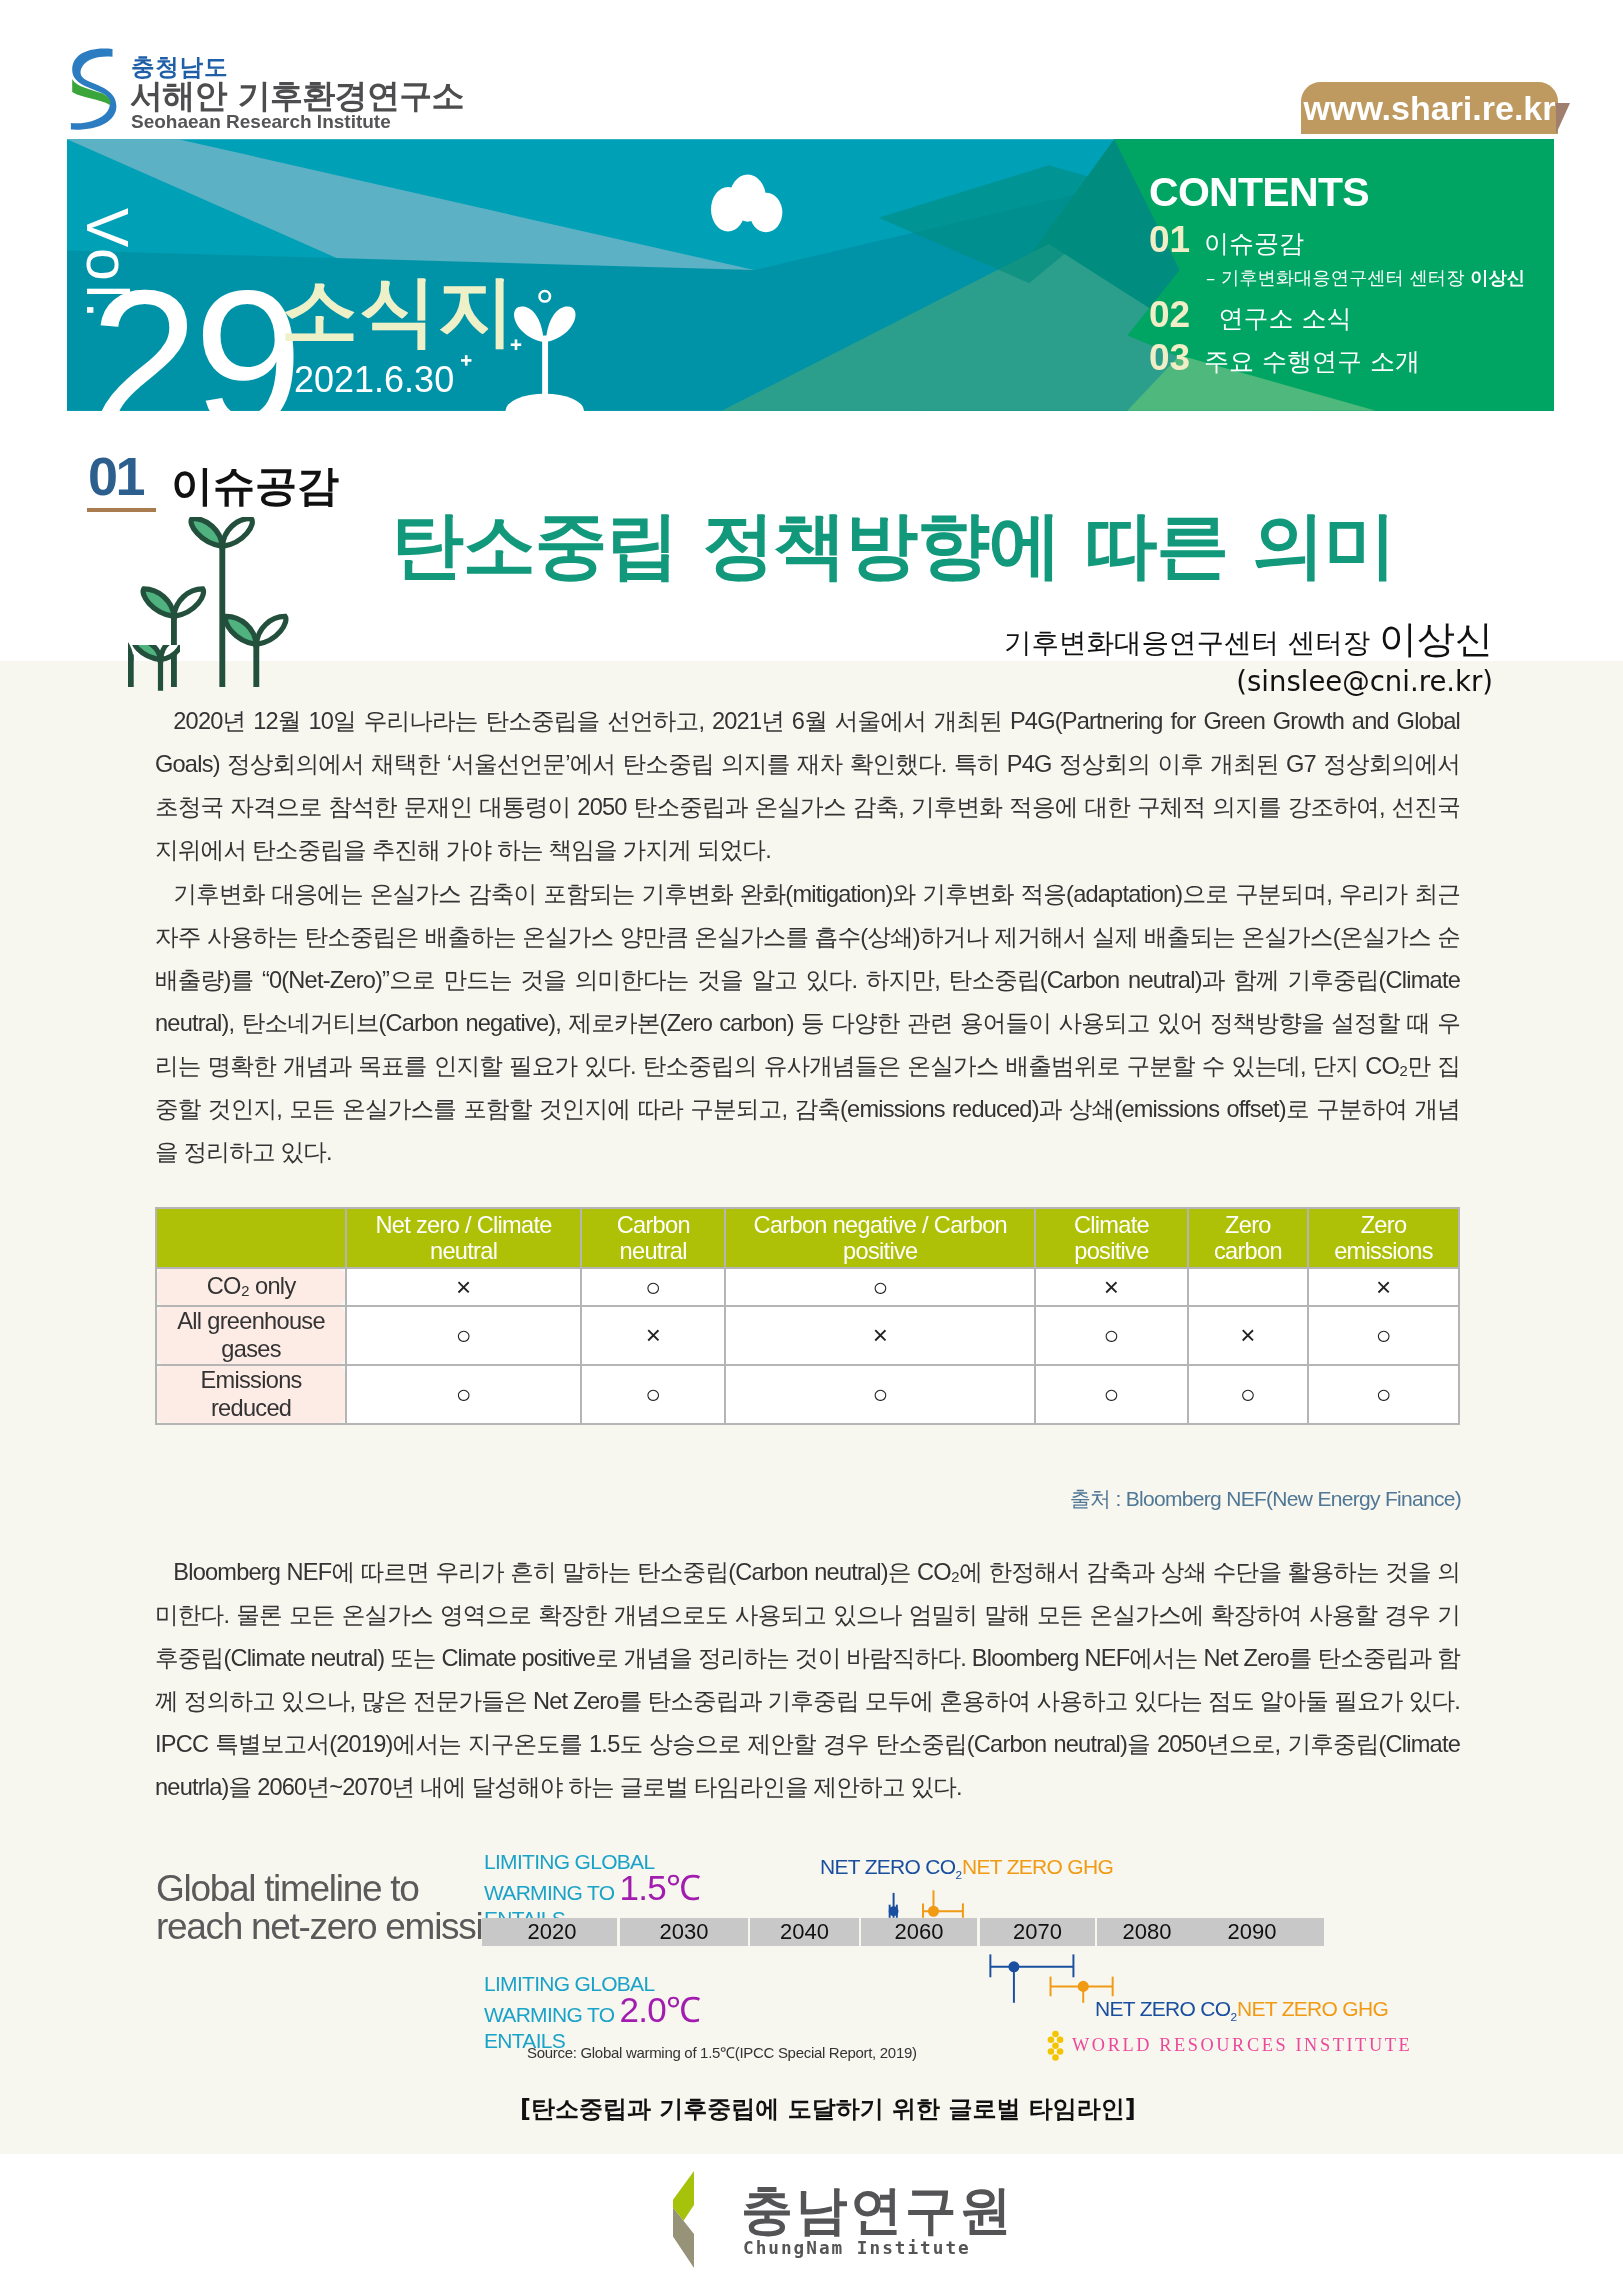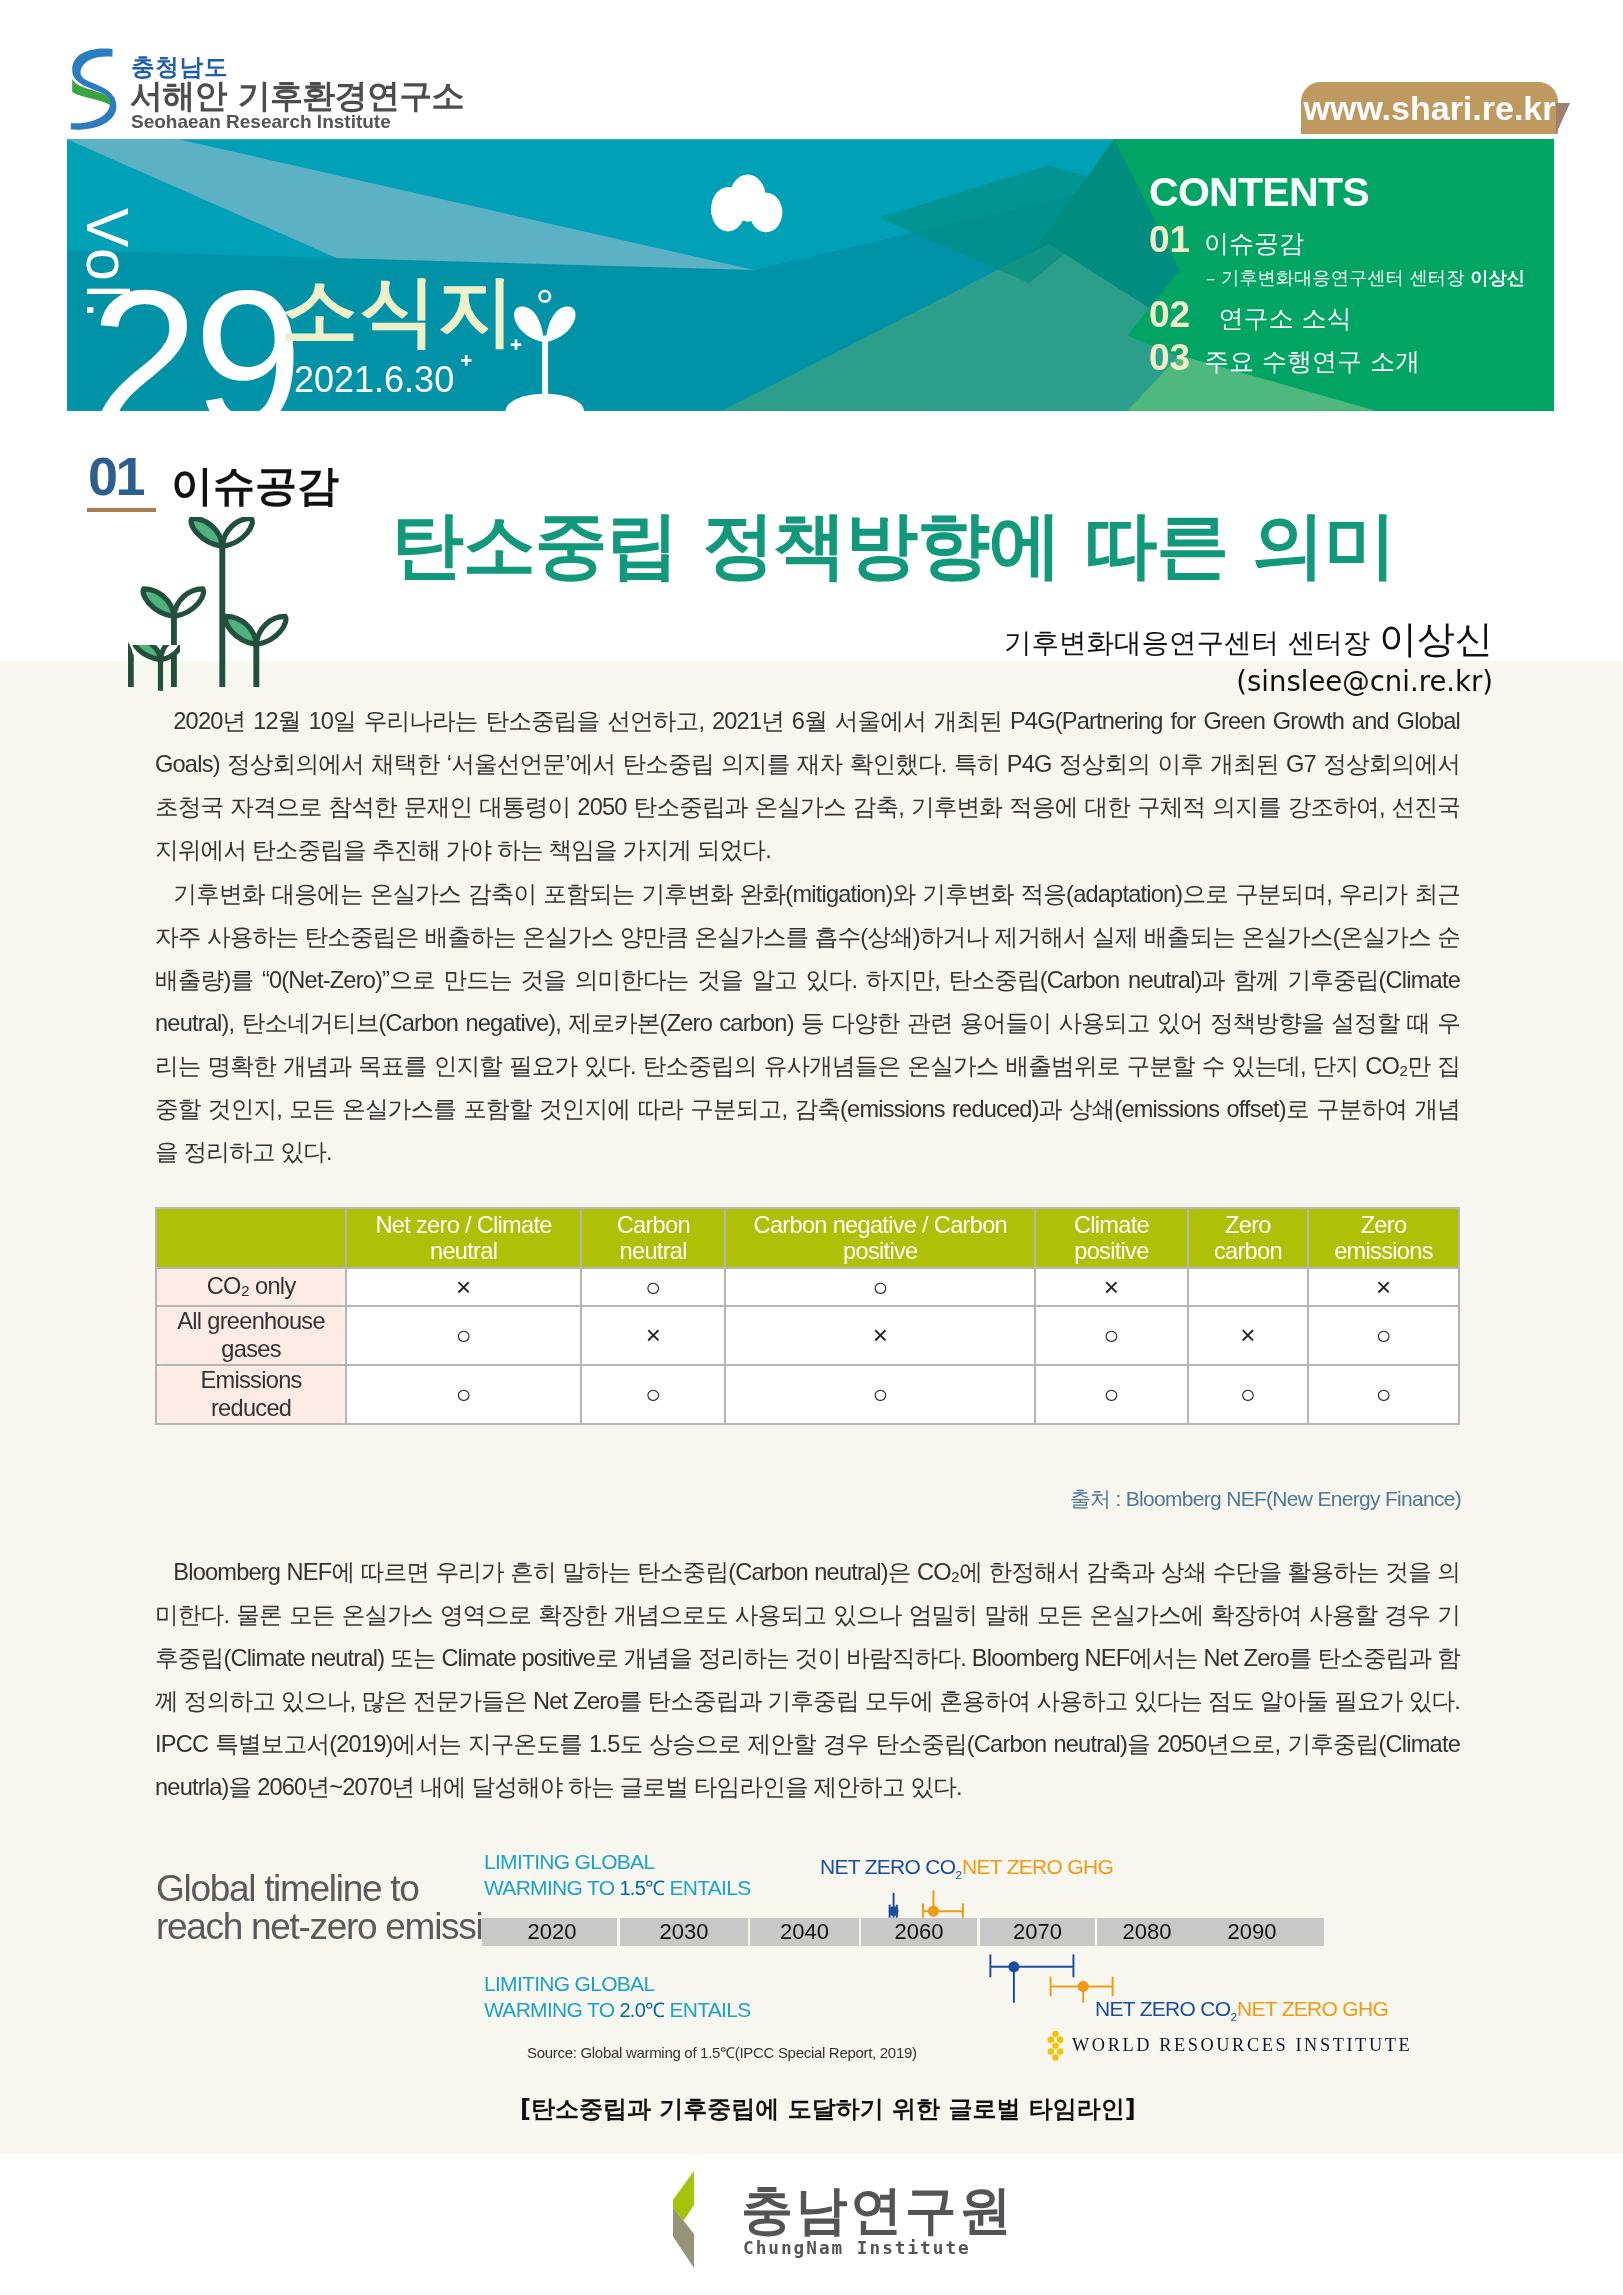--- a/index.html
+++ b/index.html
@@ -53,26 +53,26 @@
   .tbl { left:155px; top:1207px; width:1305px; border-collapse:collapse; font-family:"Liberation Sans", sans-serif; }
   .tbl th { background:#afc107; color:#fff; font-weight:normal; font-size:23.6px; line-height:26px; border:2px solid #b5b5b5; height:58px; padding:0 2.6px; letter-spacing:-0.7px; }
   .tbl td { border:2px solid #b5b5b5; text-align:center; font-size:26px; color:#222; background:#fff; }
   .tbl td.rh { background:#fdebe5; font-size:23.6px; line-height:27.5px; color:#333; letter-spacing:-0.7px;border-radius:11px; }
   .tbl .c0 { width:183px; }
   .src-note { left:851px; top:1485px; width:610px; text-align:right; font-size:21px; color:#4f7796; font-family:"Liberation Sans", sans-serif; letter-spacing:-0.7px; }
 
   
   .tl-title { left:156px; top:1870px; font-size:37px; line-height:38px; color:#5a5a5a; font-family:"Liberation Sans", sans-serif; letter-spacing:-1.3px; }
   .tl-lim { font-family:"Liberation Sans", sans-serif; color:#1aa3c9; font-size:21px; line-height:26px; text-align:left; letter-spacing:-0.7px; }
-  .tl-lim .big { color:#0369a1; font-size:20px;margin-top:43px; }
+  .tl-lim .big { color:#a21caf; font-size:35px;margin-top:43px; }
   .tl-bar { top:1918px; height:27.5px; background:#c8c8c8; text-align:center; font-size:22px; line-height:27.5px; color:#111; font-family:"Liberation Sans", sans-serif; }
   .nz-co2 { color:#1a4fa0; font-family:"Liberation Sans", sans-serif; font-size:21px; letter-spacing:-0.7px; }
   .nz-ghg { color:#f19a14; font-family:"Liberation Sans", sans-serif; font-size:21px; letter-spacing:-0.7px; }
   .tl-source { left:481px; top:2042px; font-size:15px; color:#333; font-family:"Liberation Sans", sans-serif; letter-spacing:-0.3px;margin-left:46px; }
-  .wri { left:1047px; top:2029px; font-family:"Liberation Serif", serif; font-size:18.3px; letter-spacing:2.6px; color:#0f172a; }
+  .wri { left:1047px; top:2029px; font-family:"Liberation Serif", serif; font-size:18.3px; letter-spacing:2.6px; color:#ec4899; }
   .caption { left:520px; top:2093px; font-size:24px; font-weight:bold; color:#111; }
 
   
   .foot-name { left:741px; top:2176px; font-size:52px; font-weight:bold; color:#545456; letter-spacing:2.6px; }
   .foot-sub { left:743px; top:2238px; font-size:17.7px; font-weight:bold; color:#555; letter-spacing:2px; font-family:"DejaVu Sans Mono", monospace; }
 </style>
 </head>
 <body>
 
 <svg class="abs logo-s" viewBox="0 0 80 128">

